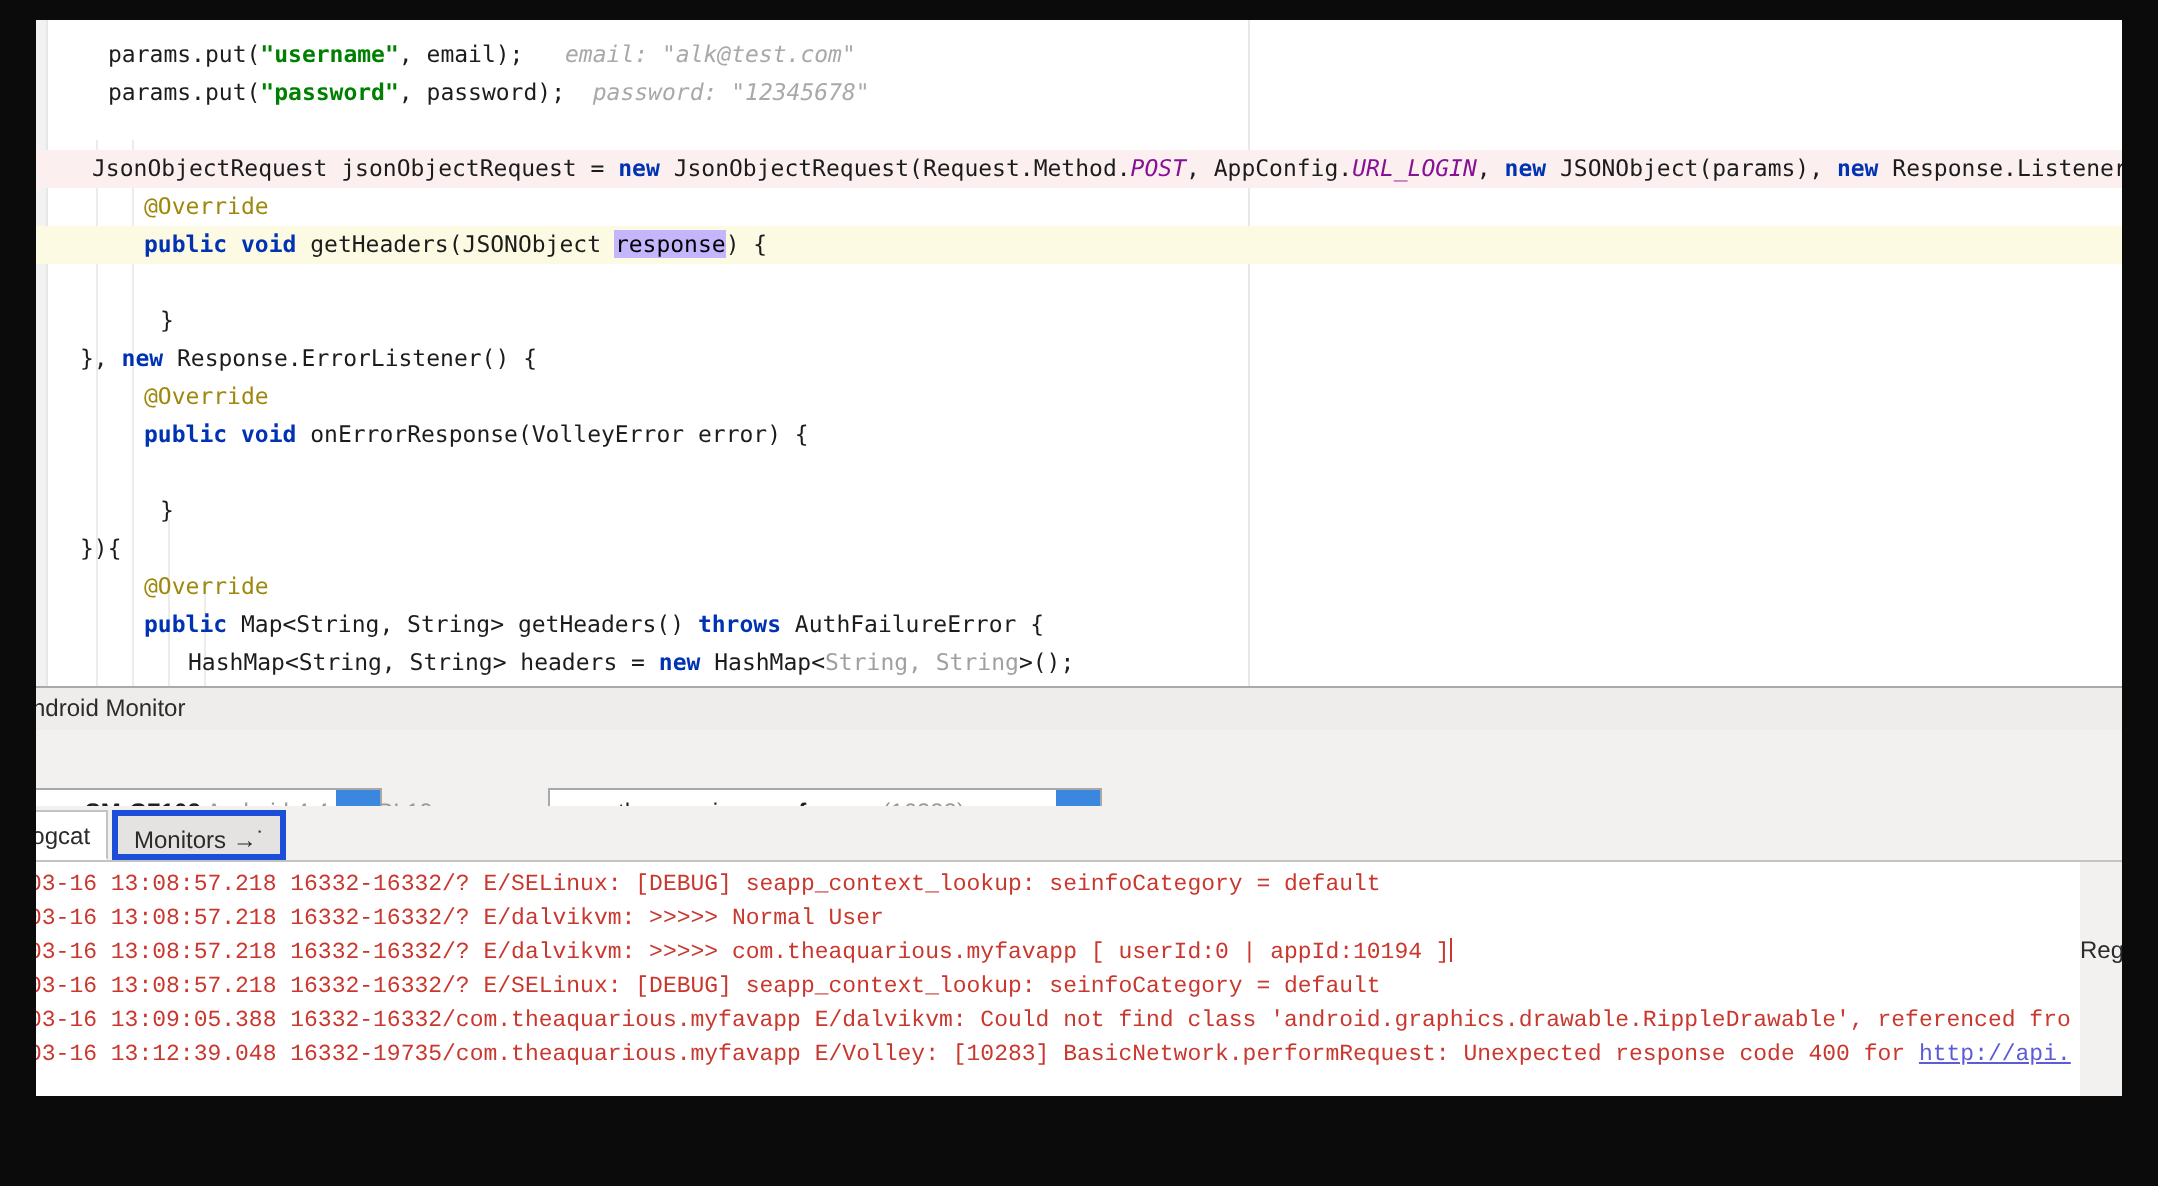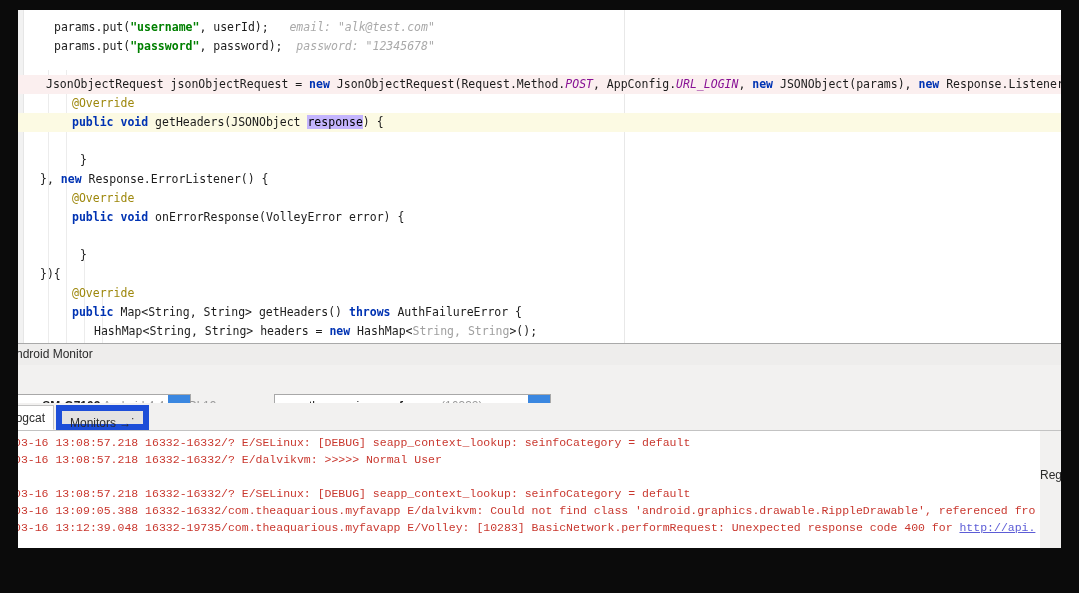--- a/index.html
+++ b/index.html
@@ -51,21 +51,21 @@
                   border-left:4px solid transparent;border-right:4px solid transparent;border-top:5px solid #ffffff;}
   #device-combo{left:-42px;top:29px;width:215px;}
   #process-combo{left:256px;top:29px;width:277px;}
   .dim{color:#9a9a9a;}
   .bold{font-weight:bold;color:#1f1f1f;}
 
   
   .tabsrow{position:absolute;left:0;top:60px;width:1043px;height:27px;background:#f2f1f0;border-bottom:1px solid #c3c3c3;}
   .tab{position:absolute;top:2px;height:25px;line-height:25px;font-size:12px;color:#2b2b2b;box-sizing:border-box;padding:0 8px;}
   #tab-logcat{left:-14px;background:#ffffff;border:1px solid #c3c3c3;border-bottom:1px solid #ffffff;}
-  #tab-monitors{left:38px;background:#e4e3e2;border:6px solid #1d4ed8;}
+  #tab-monitors{left:38px;background:#e4e3e2;border:3px solid #1d4ed8;}
 
   
   #level-combo{left:674px;top:64px;width:96px;}
   #searchbox{position:absolute;left:784px;top:64px;width:208px;height:22px;background:#ffffff;
              border:1px solid #a8a8a8;border-radius:11px;box-sizing:border-box;}
   #searchbox .mag{position:absolute;left:7px;top:4px;}
   #regex-check{position:absolute;left:1002px;top:66px;width:15px;height:15px;background:#3b87e0;border-radius:2px;}
   #regex-check .tick{position:absolute;left:3px;top:1px;width:5px;height:9px;
                      border:solid #ffffff;border-width:0 2px 2px 0;transform:rotate(42deg);}
   #regex-label{position:absolute;left:1022px;top:65px;font-size:12px;color:#2b2b2b;white-space:nowrap;}
@@ -86,21 +86,21 @@
   <div id="ide">
 
     <div id="editor">
       <div class="gutter"></div>
       <div class="marginguide"></div>
       <div class="iguide" style="left:30px;top:60px;height:273px;"></div>
       <div class="iguide" style="left:48px;top:60px;height:273px;"></div>
       <div class="iguide" style="left:66px;top:250px;height:83px;"></div>
       <div class="iguide" style="left:84px;top:280px;height:53px;"></div>
       <div id="code-lines">
-          <div class="cl" style="top: 8px;"><div class="txt" style="left: 36px;"><span class="plain">params</span><span class="plain">.put(</span><span class="str">"username"</span><span class="plain">, userId);</span><span class="hint">   email: "alk@test.com"</span></div></div>
+          <div class="cl" style="top: 8px;"><div class="txt" style="left: 36px;"><span class="plain">params</span><span class="plain">.put(</span><span class="str">"username"</span><span class="plain">, email);</span><span class="hint">   email: "alk@test.com"</span></div></div>
           <div class="cl" style="top: 27px;"><div class="txt" style="left: 36px;"><span class="plain">params</span><span class="plain">.put(</span><span class="str">"password"</span><span class="plain">, password);</span><span class="hint">  password: "12345678"</span></div></div>
           <div class="cl" style="top: 46px;"><div class="txt" style="left: 36px;"></div></div>
           <div class="cl hl-pink" style="top: 65px;"><div class="txt" style="left: 28px;"><span class="plain">JsonObjectRequest jsonObjectRequest = </span><span class="kw">new</span><span class="plain"> JsonObjectRequest(Request.Method.</span><span class="stat">POST</span><span class="plain">, AppConfig.</span><span class="stat">URL_LOGIN</span><span class="plain">, </span><span class="kw">new</span><span class="plain"> JSONObject(params), </span><span class="kw">new</span><span class="plain"> Response.Listener</span></div></div>
           <div class="cl" style="top: 84px;"><div class="txt" style="left: 54px;"><span class="ann">@Override</span></div></div>
           <div class="cl hl-yellow" style="top: 103px;"><div class="txt" style="left: 54px;"><span class="kw">public</span><span class="plain"> </span><span class="kw">void</span><span class="plain"> getHeaders(JSONObject </span><span class="sel">response</span><span class="plain">) {</span></div></div>
           <div class="cl" style="top: 122px;"><div class="txt" style="left: 54px;"></div></div>
           <div class="cl" style="top: 141px;"><div class="txt" style="left: 62px;"><span class="plain">}</span></div></div>
           <div class="cl" style="top: 160px;"><div class="txt" style="left: 22px;"><span class="plain">}, </span><span class="kw">new</span><span class="plain"> Response.ErrorListener() {</span></div></div>
           <div class="cl" style="top: 179px;"><div class="txt" style="left: 54px;"><span class="ann">@Override</span></div></div>
           <div class="cl" style="top: 198px;"><div class="txt" style="left: 54px;"><span class="kw">public</span><span class="plain"> </span><span class="kw">void</span><span class="plain"> onErrorResponse(VolleyError error) {</span></div></div>
@@ -167,21 +167,21 @@
         <div id="regex-check">
             <div class="tick"></div>
           </div>
         <div id="regex-label">Regex</div>
       </div>
 
       <div id="logarea">
         <div id="log-lines">
             <div class="logline" style="top: 3px;"><div class="ltxt"><span>03-16 13:08:57.218 16332-16332/? E/SELinux: [DEBUG] seapp_context_lookup: seinfoCategory = default</span></div></div>
             <div class="logline" style="top: 20px;"><div class="ltxt"><span>03-16 13:08:57.218 16332-16332/? E/dalvikvm: &gt;&gt;&gt;&gt;&gt; Normal User</span></div></div>
-            <div class="logline" style="top: 37px;"><div class="ltxt"><span class="caret"></span></div></div>
+            <div class="logline" style="top: 37px;"><div class="ltxt"><span>03-16 13:08:57.218 16332-16332/? E/dalvikvm: &gt;&gt;&gt;&gt;&gt; com.theaquarious.myfavapp [ userId:0 | appId:10194 ]</span><span class="caret"></span></div></div>
             <div class="logline" style="top: 54px;"><div class="ltxt"><span>03-16 13:08:57.218 16332-16332/? E/SELinux: [DEBUG] seapp_context_lookup: seinfoCategory = default</span></div></div>
             <div class="logline" style="top: 71px;"><div class="ltxt"><span>03-16 13:09:05.388 16332-16332/com.theaquarious.myfavapp E/dalvikvm: Could not find class 'android.graphics.drawable.RippleDrawable', referenced fro</span></div></div>
             <div class="logline" style="top: 88px;"><div class="ltxt"><span>03-16 13:12:39.048 16332-19735/com.theaquarious.myfavapp E/Volley: [10283] BasicNetwork.performRequest: Unexpected response code 400 for </span><span class="lnk">http://api.</span></div></div>
           </div>
       </div>
 
     </div>
   </div>
 </div>
 

